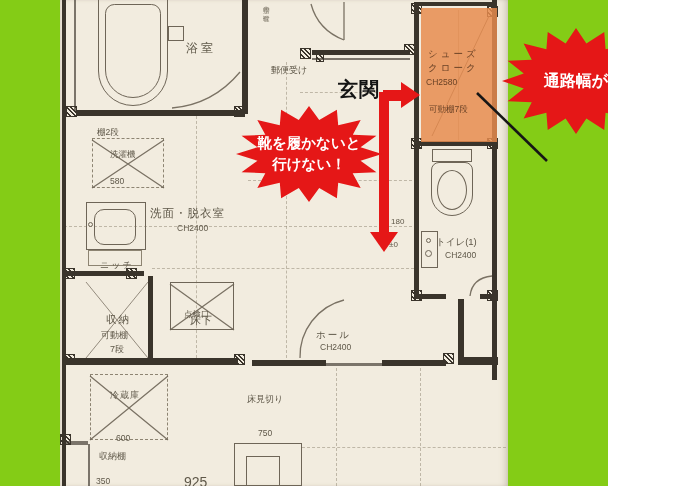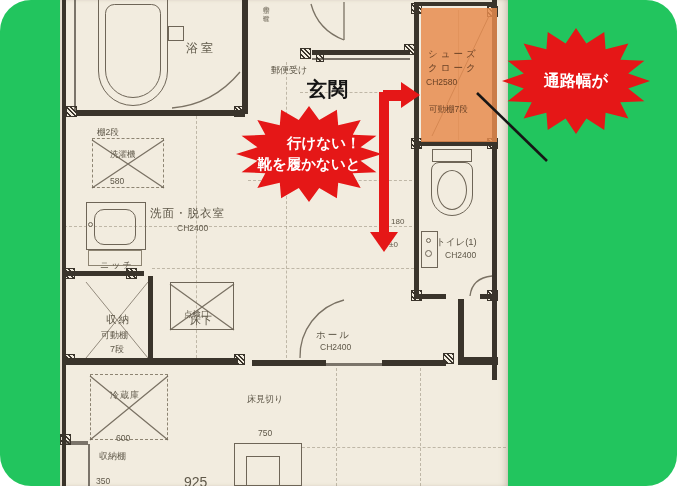--- a/index.html
+++ b/index.html
@@ -1,44 +1,44 @@
 <!DOCTYPE html>
 <html style="--red: #e51717; --orange: rgba(231,140,78,.84); --paper: #f2ecdf; --ink: #5e5748; --wall: #3a342b; --boldink: #141414;"><head>
 <meta charset="utf-8">
 <style>
   :root{
     --red:#e51717; --orange:rgba(231,140,78,.84); --paper:#f2ecdf;
     --ink:#5e5748; --wall:#3a342b; --boldink:#141414; --faint:#8d8472;
   }
   html,body{margin:0;padding:0;background:#fff;}
-  #stage{position:relative;width:677px;height:486px;background:#22c55e;overflow:hidden;
-         font-family:"Liberation Sans","DejaVu Sans",sans-serif;color:var(--ink);border-radius:31px;}
+  #stage{position:relative;width:608px;height:486px;background:#84cc16;overflow:hidden;
+         font-family:"Liberation Sans","DejaVu Sans",sans-serif;color:var(--ink);}
   .abs{position:absolute;}
   .paper{left:60px;top:0;width:448px;height:486px;background:var(--paper);
          box-shadow:inset -6px 0 8px -6px rgba(120,110,90,.55), inset 2px 0 4px -2px rgba(120,110,90,.35);}
   .wall{background:var(--wall);}
   .wall.thin{opacity:.65;}
   .joint{width:11px;height:11px;border:1.6px solid var(--wall);box-sizing:border-box;
          background:repeating-linear-gradient(45deg,transparent 0 2px,var(--wall) 2px 3.2px);}
   .joint.sm{width:8px;height:8px;}
   .box{box-sizing:border-box;border:1.5px solid var(--faint);}
   .box.dashed{border-style:dashed;border-width:1px;}
   .box.dark{border-color:#6e6557;}
   .lbl{white-space:nowrap;line-height:1.1;color:var(--ink);}
-  .lbl.bold{color:var(--boldink);font-weight:800;letter-spacing:1px;}
+  .lbl.bold{color:var(--boldink);font-weight:800;letter-spacing:1px;margin-left:31px;}
   .lbl.vert{writing-mode:vertical-rl;opacity:.75;}
   .gv{border-left:1px dashed rgba(150,140,120,.55);width:0;}
   .gh{border-top:1px dashed rgba(150,140,120,.55);height:0;}
   .star{clip-path:polygon(100% 50%,85.3% 57%,96.2% 69.1%,79.9% 70%,85.4% 85.4%,70% 79.9%,
         69.1% 96.2%,57% 85.3%,50% 100%,43% 85.3%,30.9% 96.2%,30% 79.9%,14.6% 85.4%,20.1% 70%,
         3.8% 69.1%,14.7% 57%,0% 50%,14.7% 43%,3.8% 30.9%,20.1% 30%,14.6% 14.6%,30% 20.1%,
         30.9% 3.8%,43% 14.7%,50% 0%,57% 14.7%,69.1% 3.8%,70% 20.1%,85.4% 14.6%,80% 30%,
         96.2% 30.9%,85.3% 43%);
         background:var(--red);display:flex;align-items:center;justify-content:center;}
-  .star .txt{color:#fff;font-weight:800;text-align:right;line-height:1.45;}
+  .star .txt{color:#fff;font-weight:800;text-align:center;line-height:1.45;}
   .arrowpart{background:var(--red);}
   .tri{width:0;height:0;}
   .orange{background:var(--orange);}
   svg{position:absolute;left:0;top:0;}
 </style>
 </head>
 <body>
 
 <div id="stage">
 
@@ -171,22 +171,22 @@
   <span class="abs lbl" style="left:426px;top:78px;font-size:8.5px;color:#6a4226">CH2580</span>
   <span class="abs lbl" style="left:429px;top:105px;font-size:8.5px;color:#6a4226">可動棚7段</span>
 
   <div class="abs arrowpart" style="left:379px;top:92px;width:10px;height:142px"></div>
   <div class="abs arrowpart" style="left:383px;top:90px;width:20px;height:11px"></div>
   <div class="abs tri" style="left:401px;top:82px;border-top:13px solid transparent;border-bottom:13px solid transparent;border-left:19px solid var(--red)"></div>
   <div class="abs tri" style="left:370px;top:232px;border-left:14px solid transparent;border-right:14px solid transparent;border-top:20px solid var(--red)"></div>
 
   <div class="abs star" style="left:236px;top:106px;width:146px;height:96px">
     <div class="txt" style="font-size:14.5px">
+      <div>靴を履かないと</div>
       <div>行けない！</div>
-      <div>靴を履かないと</div>
     </div>
   </div>
   <div class="abs star" style="left:502px;top:28px;width:148px;height:106px">
     <div class="txt" style="font-size:16px">
       <div>通路幅が</div>
     </div>
   </div>
 
   <svg width="680" height="486" viewBox="0 0 680 486">
     <path d="M 477,93 L 547,161" stroke="#161616" stroke-width="2.6" fill="none"></path>

